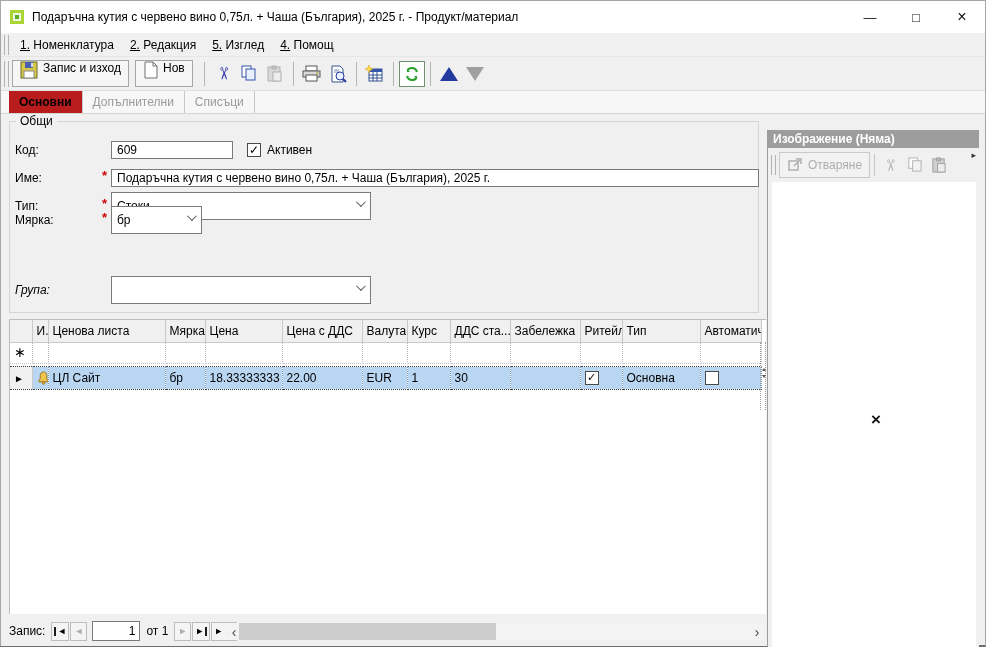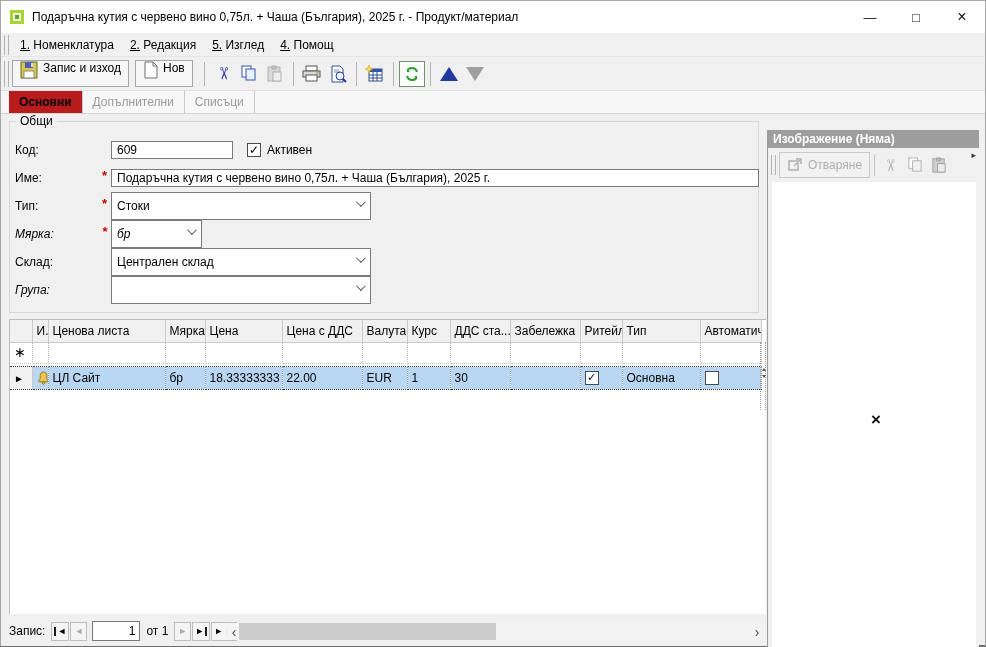--- a/index.html
+++ b/index.html
@@ -311,36 +311,29 @@
 
       <div class="frow" style="top:81px; width:766px;">
         <span class="flabel">Тип:</span>
         <span class="req" style="left:101px; top:1px;">*</span>
         <div class="combo" style="left:110px; width:260px;">
           <span>Стоки</span>
           <span class="chev"></span>
         </div>
       </div>
 
-      <div class="frow" style="top:109px; width:766px;font-style:italic;">
+      <div class="frow" style="top:95px; width:766px;">
         <span class="flabel">Мярка:</span>
         <span class="req" style="left:101px; top:1px;">*</span>
         <div class="combo" style="left:110px; width:91px;">
           <span>бр</span>
           <span class="chev"></span>
         </div>
       </div>
 
-      <div class="frow" style="top:137px; width:766px;">
-        <span class="flabel">Склад:</span>
-        <div class="combo" style="left:110px; width:260px;">
-          <span>Централен склад</span>
-          <span class="chev"></span>
-        </div>
-      </div>
 
       <div class="frow" style="top:165px; width:766px;font-style:italic;">
         <span class="flabel">Група:</span>
         <div class="combo" style="left:110px; width:260px;">
           <span></span>
           <span class="chev"></span>
         </div>
       </div>
 
       <div class="grid">

